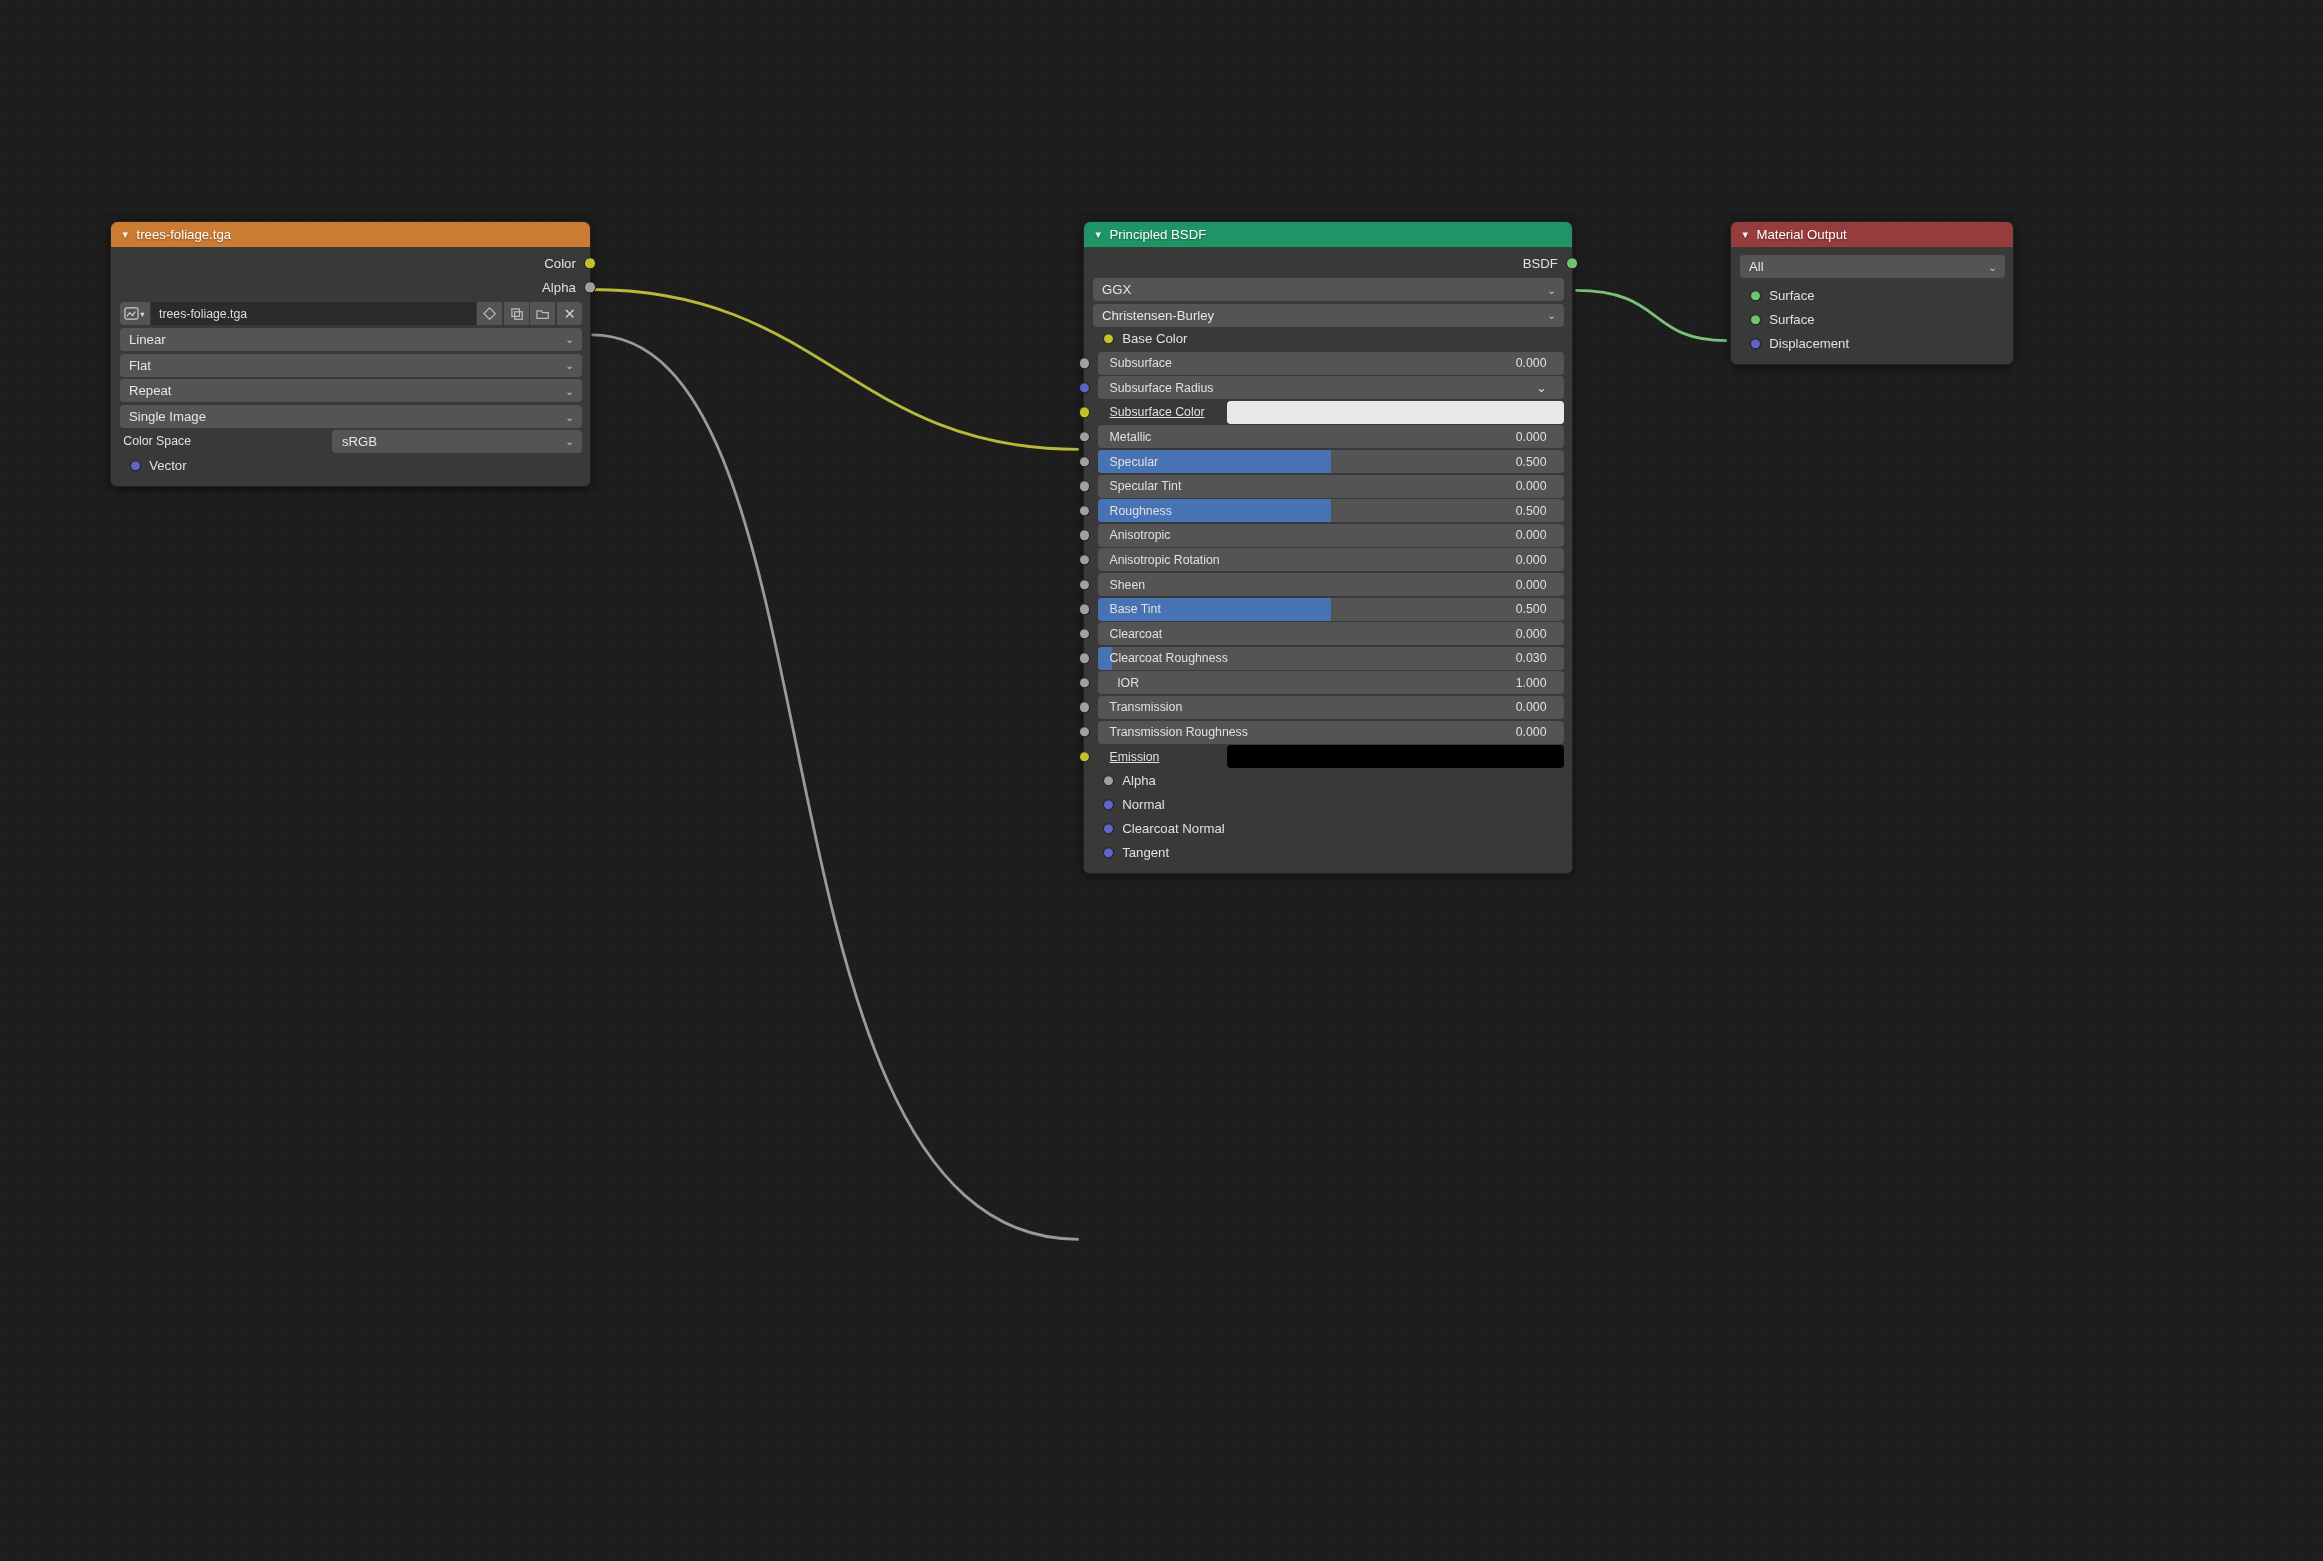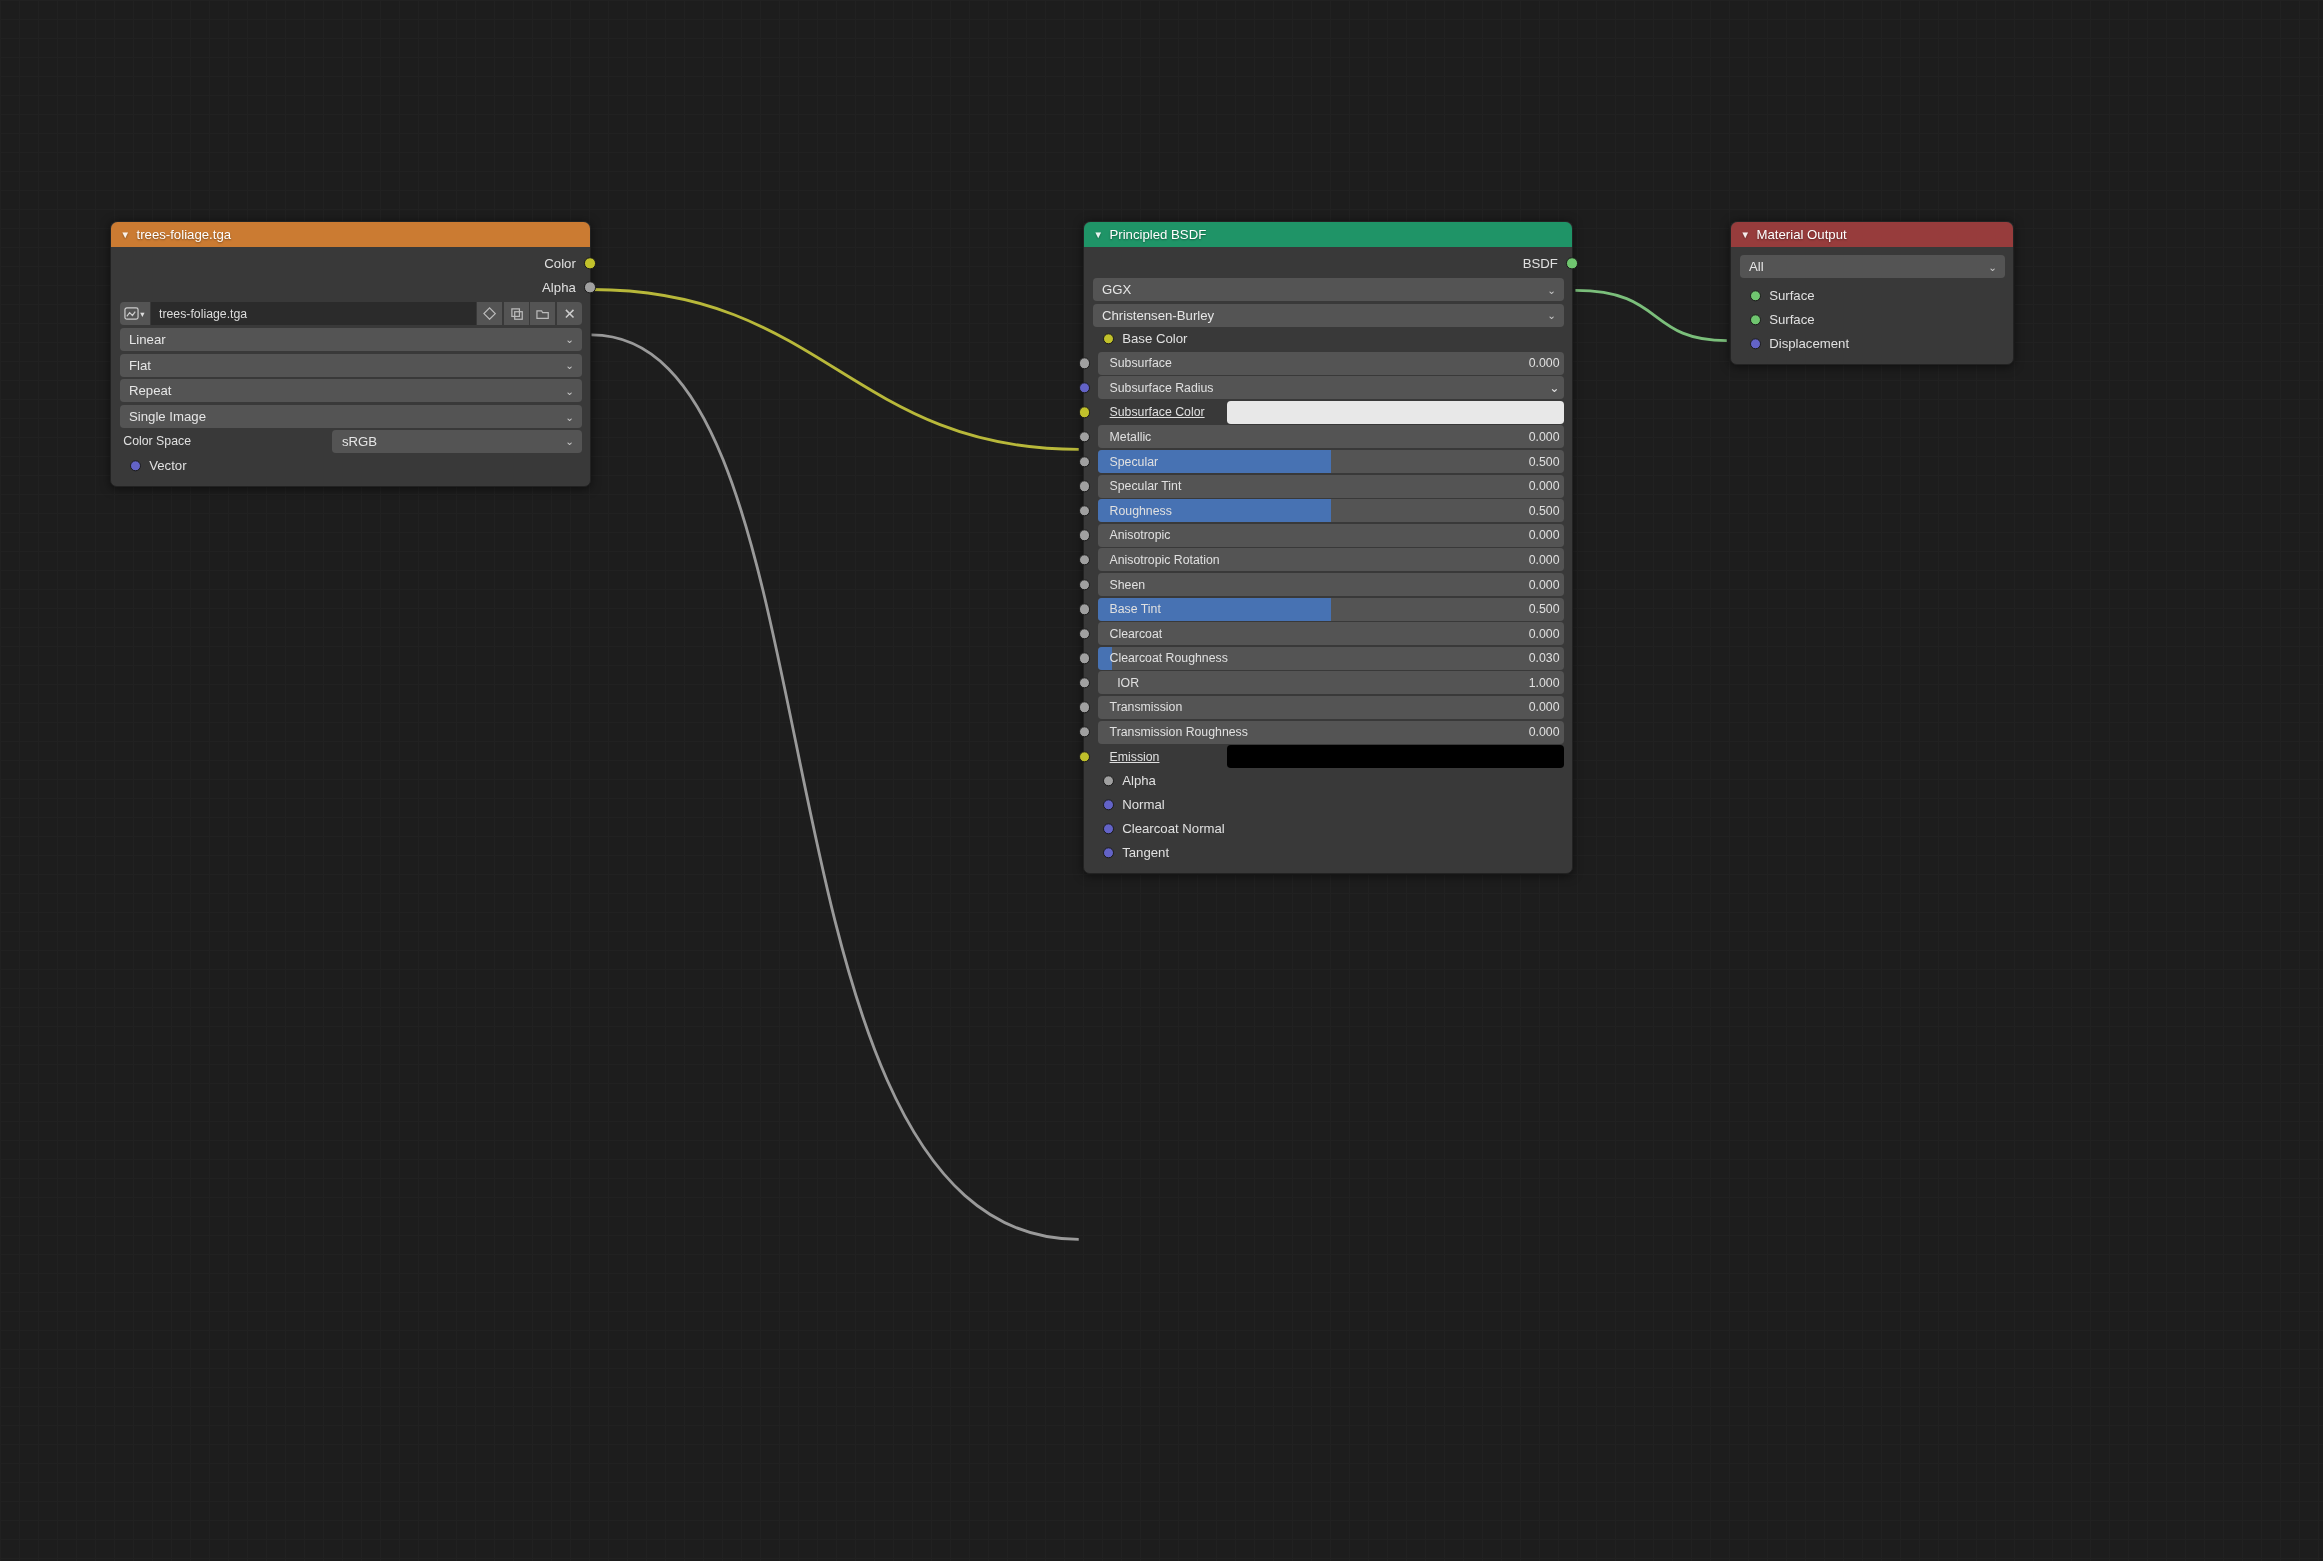--- a/index.html
+++ b/index.html
@@ -110,21 +110,21 @@
     background: #4772b3;
   }
   .slider .lab {
     position: relative;
     padding-left: 11.4px;
     z-index: 2;
   }
   .slider .val {
     position: relative;
     margin-left: auto;
-    padding-right: 4px;
+    padding-right: 17px;
     z-index: 2;
   }
   .prop-row {
     position: relative;
     height: 24.6px;
     display: flex;
     align-items: center;
     padding-left: 5.7px;
   }
   .prop-row .dot { left: -14px; }

